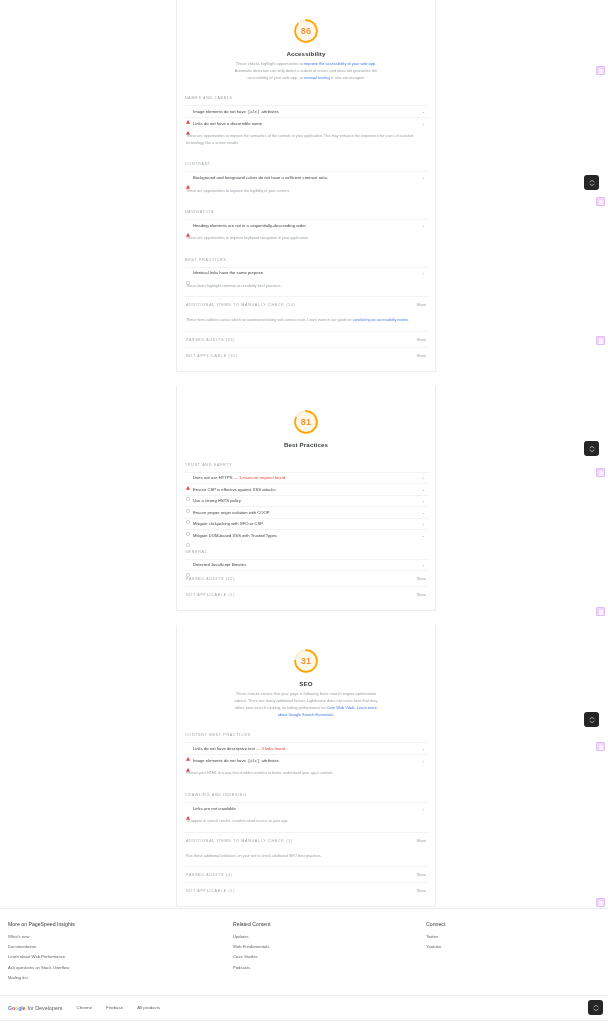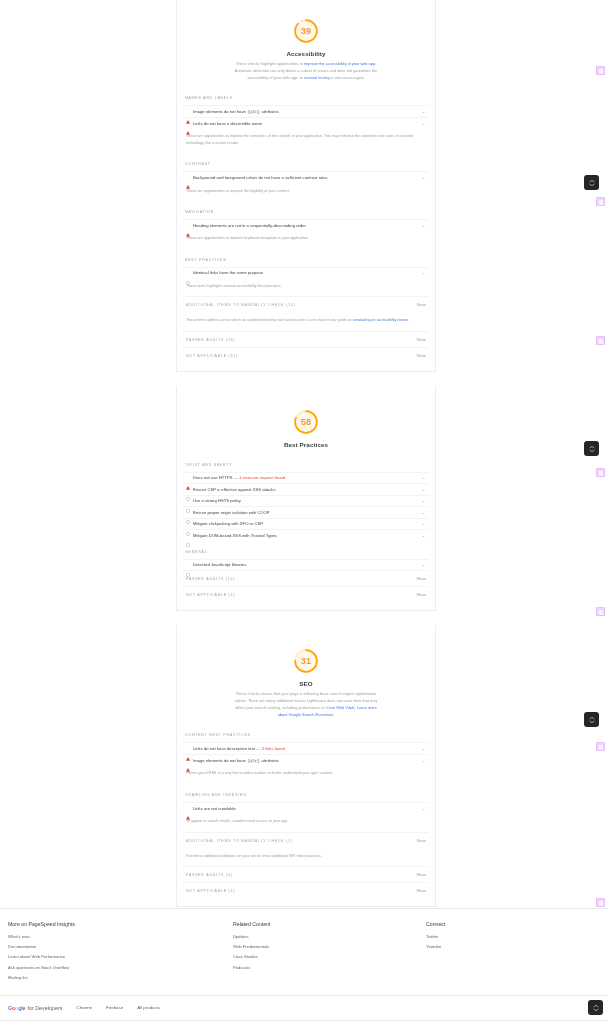--- a/index.html
+++ b/index.html
@@ -153,21 +153,21 @@
 <div class="page">
 
   <div class="report-col">
       <div class="card first">
         <div class="gauge-wrap">
           <div class="gauge">
             <svg viewBox="0 0 36 36">
               <circle cx="18" cy="18" r="14" class="ring-bg"></circle>
               <circle cx="18" cy="18" r="14" class="ring-fg" stroke-dasharray="75.64955109844222 87.96459430051421"></circle>
             </svg>
-            <div class="score">39</div>
+            <div class="score">86</div>
           </div>
           <div class="gauge-title">Accessibility</div>
           <div class="gauge-desc">These checks highlight opportunities to <a href="#">improve the accessibility of your web app</a>. Automatic detection can only detect a subset of issues and does not guarantee the accessibility of your web app, so <a href="#">manual testing</a> is also encouraged.</div>
         </div>
         <div class="group">
           <div class="group-head">NAMES AND LABELS</div>
           <div class="audit-row">
             <span class="bullet"><svg viewBox="0 0 12 12" width="4" height="4">
                 <path d="M6 0 L12 11 L0 11 Z" fill="#e8443a"></path>
               </svg></span>
@@ -225,21 +225,21 @@
         </div>
       </div>
       <div class="card-gap"></div>
       <div class="card">
         <div class="gauge-wrap">
           <div class="gauge">
             <svg viewBox="0 0 36 36">
               <circle cx="18" cy="18" r="14" class="ring-bg"></circle>
               <circle cx="18" cy="18" r="14" class="ring-fg" stroke-dasharray="71.25132138341651 87.96459430051421"></circle>
             </svg>
-            <div class="score">58</div>
+            <div class="score">81</div>
           </div>
           <div class="gauge-title">Best Practices</div>
         </div>
         <div class="group">
           <div class="group-head">TRUST AND SAFETY</div>
           <div class="audit-row">
             <span class="bullet"><svg viewBox="0 0 12 12" width="4" height="4">
                 <path d="M6 0 L12 11 L0 11 Z" fill="#e8443a"></path>
               </svg></span>
             <span class="label">Does not use HTTPS<span class="warn"> — 1 insecure request found</span></span>

